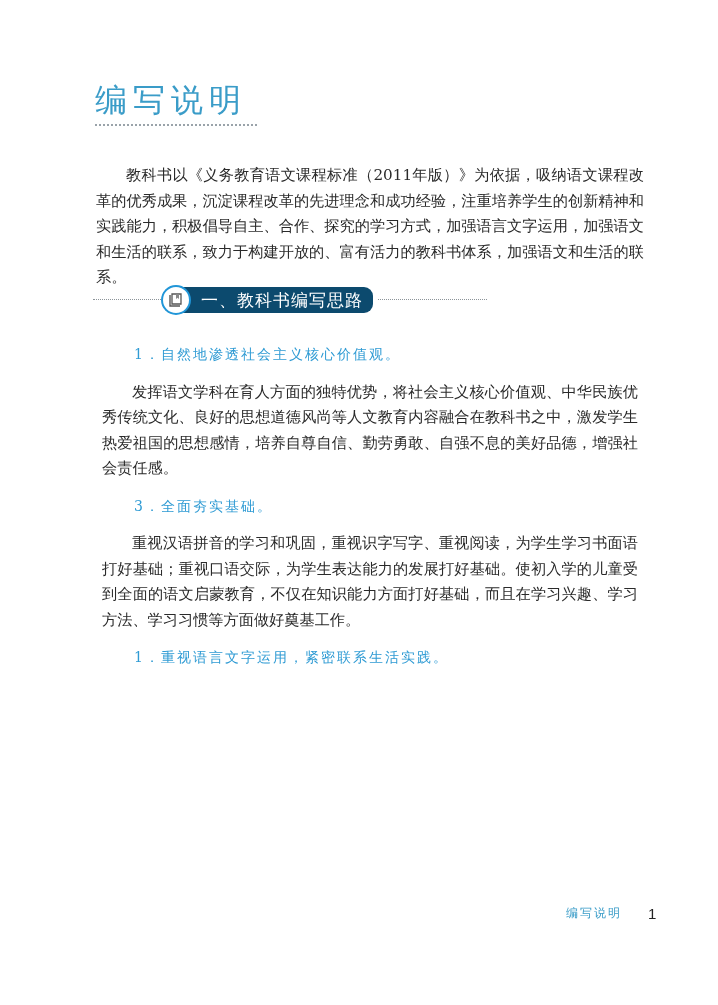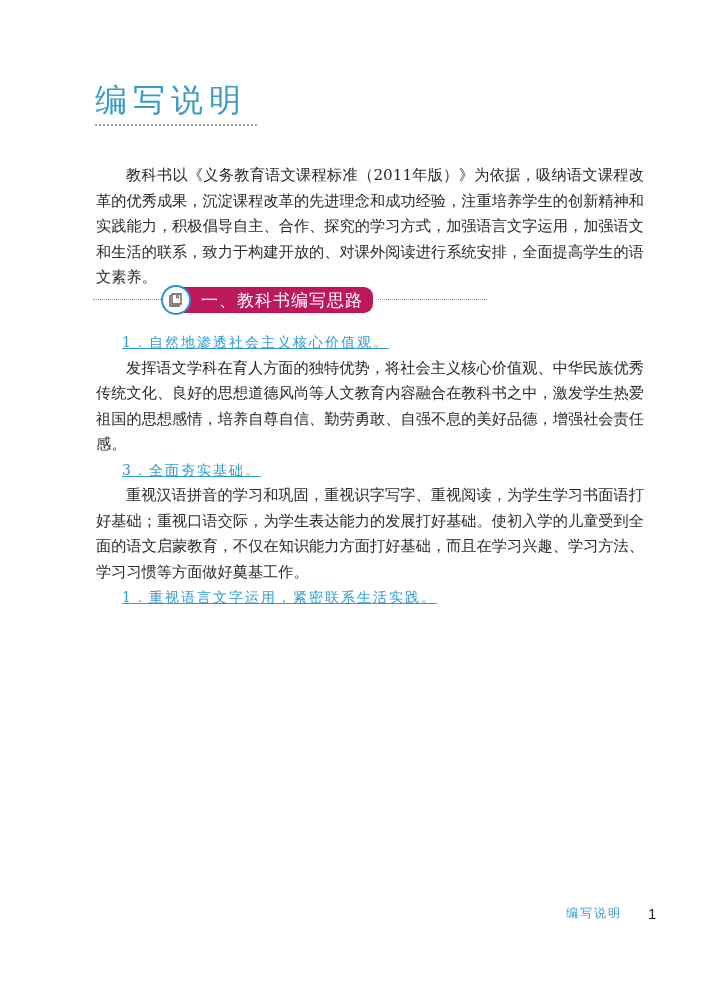--- a/index.html
+++ b/index.html
@@ -26,64 +26,63 @@
     position: absolute; left: 93px; top: 285px; width: 394px; height: 30px;
   }
   .section-bar .dots-left {
     position: absolute; left: 0; top: 14px; width: 68px; border-top: 1px dotted #8c9499;
   }
   .section-bar .dots-right {
     position: absolute; left: 285px; top: 14px; width: 109px; border-top: 1px dotted #8c9499;
   }
   .section-pill {
     position: absolute; left: 70px; top: 2px; width: 210px; height: 26px;
-    background: #be185d; border-radius: 9px;
+    background: #0c4a6e; border-radius: 9px;
     display: flex; align-items: center;
   }
   .section-icon {
     width: 30px; height: 30px; margin-left: -2px; margin-top: 0;
     border-radius: 50%; background: #ffffff; border: 2px solid #2196d8;
     display: flex; align-items: center; justify-content: center;
     box-sizing: border-box;
   }
   .section-label {
     color: #ffffff; font-family: "DejaVu Sans", sans-serif;
     font-size: 17px; margin-left: 10px; letter-spacing: 1px;
   }
   .content {
     position: absolute; left: 96px; top: 330px; width: 548px;
   }
   .item-heading {
     color: #2f9bd4; font-size: 14px; line-height: 25.5px;
-    padding-left: 26px; letter-spacing: 2px; margin: 0;
+    padding-left: 26px; letter-spacing: 2px; margin: 12px;
     font-family: "DejaVu Serif", serif;
-    text-decoration: underline;
   }
   .item-body {
     font-size: 15.2px; line-height: 25.5px; text-indent: 30px;
-    text-align: justify; margin: 0;
+    text-align: justify; margin: 6px;
   }
   .footer {
     position: absolute; left: 566px; top: 905px; display: flex; align-items: center;
   }
   .footer-label {
     color: #3a9cc8; font-size: 12px; letter-spacing: 2px;
   }
   .footer-page {
     font-family: "Liberation Sans", sans-serif; font-size: 15px; color: #222;
     margin-left: 26px;
   }
 </style>
 </head>
 <body>
 
 <h1 class="page-title" style="margin:0;font-weight:normal;">编写说明</h1>
 <div class="title-underline"></div>
 
-<p class="intro">教科书以《义务教育语文课程标准（2011年版）》为依据，吸纳语文课程改革的优秀成果，沉淀课程改革的先进理念和成功经验，注重培养学生的创新精神和实践能力，积极倡导自主、合作、探究的学习方式，加强语言文字运用，加强语文和生活的联系，致力于构建开放的、对课外阅读进行系统安排，全面提高学生的语文素养。</p>
+<p class="intro">教科书以《义务教育语文课程标准（2011年版）》为依据，吸纳语文课程改革的优秀成果，沉淀课程改革的先进理念和成功经验，注重培养学生的创新精神和实践能力，积极倡导自主、合作、探究的学习方式，加强语言文字运用，加强语文和生活的联系，致力于构建开放的、富有活力的教科书体系，加强语文和生活的联系。</p>
 
 <div class="section-bar">
   <div class="dots-left"></div>
   <div class="section-pill">
     <span class="section-icon">
       <svg width="20" height="20" viewBox="0 0 20 20">
         <path d="M4 5 L4 16 L14 16" fill="none" stroke="#555" stroke-width="1.4"></path>
         <path d="M6 4 L15 4 L15 14 L6 14 Z" fill="#fff" stroke="#555" stroke-width="1.3"></path>
         <path d="M10 4 L10 9 L11.5 7.8 L13 9 L13 4" fill="#888" stroke="none"></path>
       </svg>

